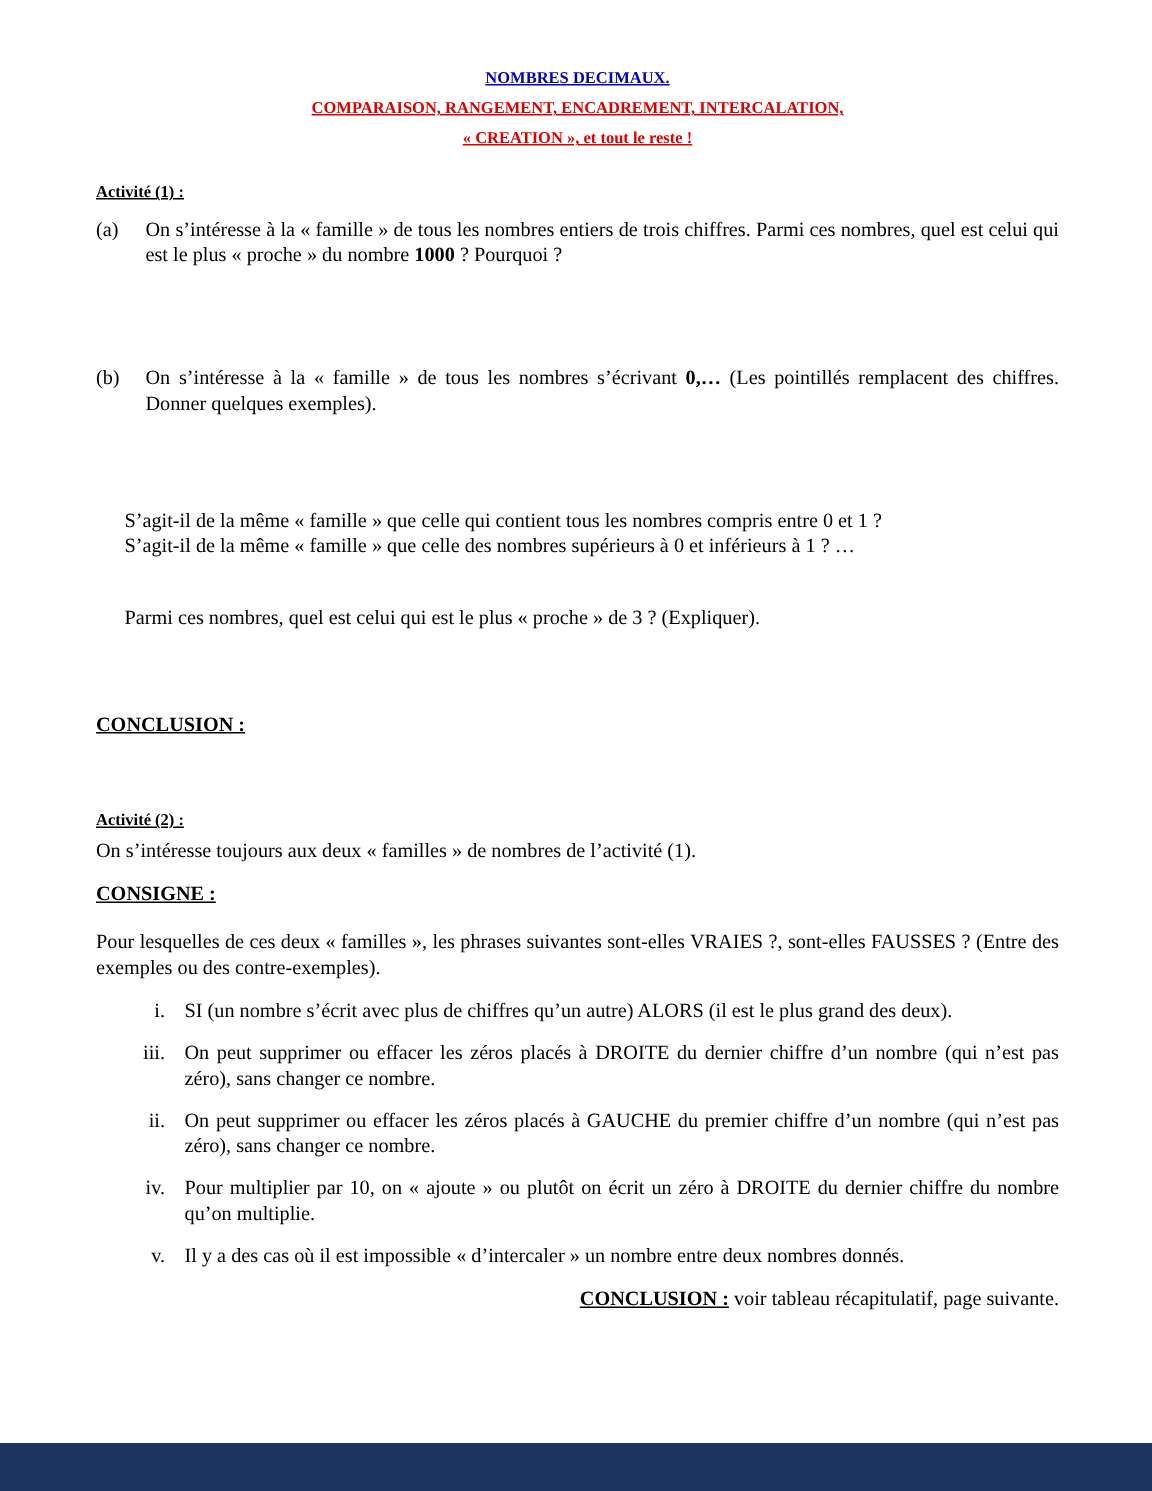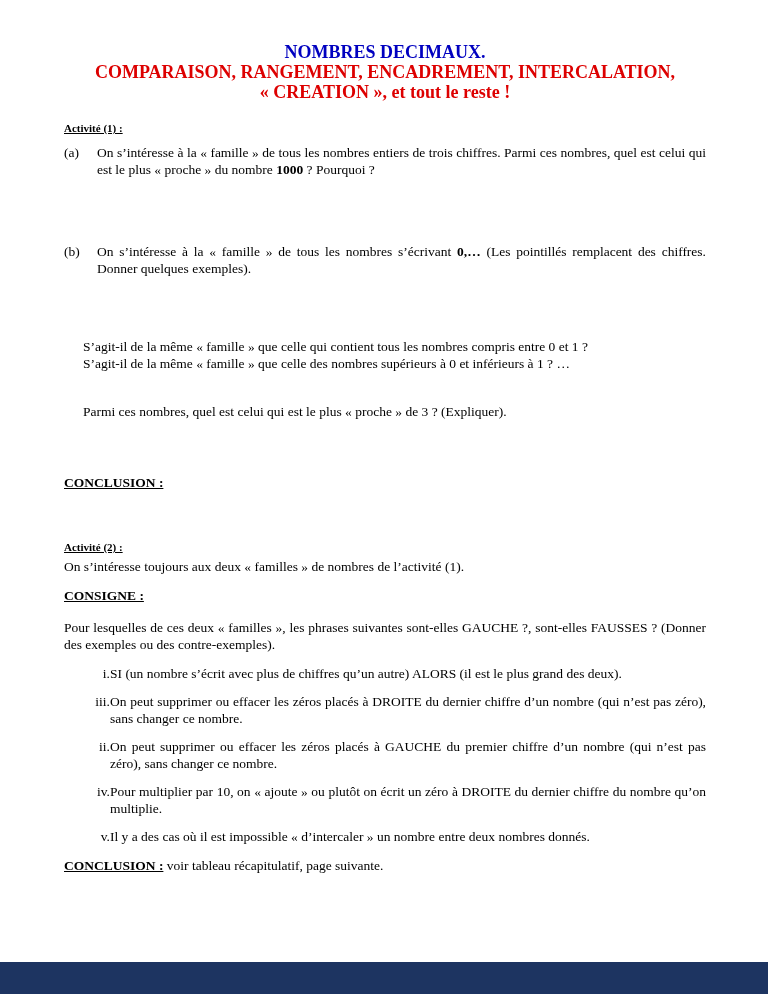--- a/index.html
+++ b/index.html
@@ -9,21 +9,21 @@
     background:#ffffff;
     margin:0 auto;
     font-family:"Liberation Serif","DejaVu Serif",serif;
     font-size:13.5px;
     line-height:17px;
     color:#000;
     overflow:hidden;
   }
   .content{padding:42px 62px 0 64px;}
   .title-block{text-align:center;font-weight:bold;}
-  .title-line{font-size:18px;line-height:20px;}
+  .title-line{text-decoration:underline;font-size:11px;line-height:20px;}
   .title-1{color:var(--title1,#0000c0);}
   .title-23{color:var(--title2,#dd0000);}
   .act-heading{
     font-weight:bold;text-decoration:underline;
     font-size:11px;line-height:19px;
   }
   .h1-act1{margin-top:17px;}
   .item{display:flex;margin-top:6px;}
   .item-label{width:33px;flex-shrink:0;}
   .item-text{flex:1;text-align:justify;}
@@ -32,22 +32,22 @@
   .par-sagit{margin-top:61px;}
   .par-parmi{margin-top:31px;}
   .conclusion1{margin-top:54px;font-weight:bold;text-decoration:underline;}
   .h1-act2{margin-top:47px;}
   .act2-intro{margin-top:1px;}
   .consigne{margin-top:12px;font-weight:bold;text-decoration:underline;}
   .consigne-par{margin-top:15px;text-align:justify;}
   .rlist{margin-top:12px;}
   .rli{display:flex;margin-top:11px;}
   .rli-num{width:46px;flex-shrink:0;text-align:right;}
-  .rli-text{flex:1;text-align:justify;}
-  .final-conclusion{margin-top:12px;}
+  .rli-text{flex:1;margin-left:13px;text-align:justify;}
+  .final-conclusion{margin-top:12px;text-align:right;}
   .final-conclusion b{text-decoration:underline;}
   .footer-bar{
     position:absolute;left:0;bottom:0;
     width:768px;height:32px;
     background:var(--footer,#1d3461);
   }
 </style>
 </head>
 <body>
 
@@ -80,21 +80,21 @@
     <div class="indent-par par-parmi">Parmi ces nombres, quel est celui qui est le plus « proche » de 3 ? (Expliquer).</div>
 
     <div class="conclusion1">CONCLUSION :</div>
 
     <div class="act-heading h1-act2">Activité (2) :</div>
 
     <div class="act2-intro">On s’intéresse toujours aux deux « familles » de nombres de l’activité (1).</div>
 
     <div class="consigne">CONSIGNE :</div>
 
-    <div class="consigne-par">Pour lesquelles de ces deux « familles », les phrases suivantes sont-elles GAUCHE ?, sont-elles FAUSSES ? (Donner des exemples ou des contre-exemples).</div>
+    <div class="consigne-par">Pour lesquelles de ces deux « familles », les phrases suivantes sont-elles VRAIES ?, sont-elles FAUSSES ? (Entre des exemples ou des contre-exemples).</div>
 
     <div class="rlist">
       <div class="rli">
         <span class="rli-num">i.</span>
         <span class="rli-text">SI (un nombre s’écrit avec plus de chiffres qu’un autre) ALORS (il est le plus grand des deux).</span>
       </div>
       <div class="rli">
         <span class="rli-num">iii.</span>
         <span class="rli-text">On peut supprimer ou effacer les zéros placés à DROITE du dernier chiffre d’un nombre (qui n’est pas zéro), sans changer ce nombre.</span>
       </div>

